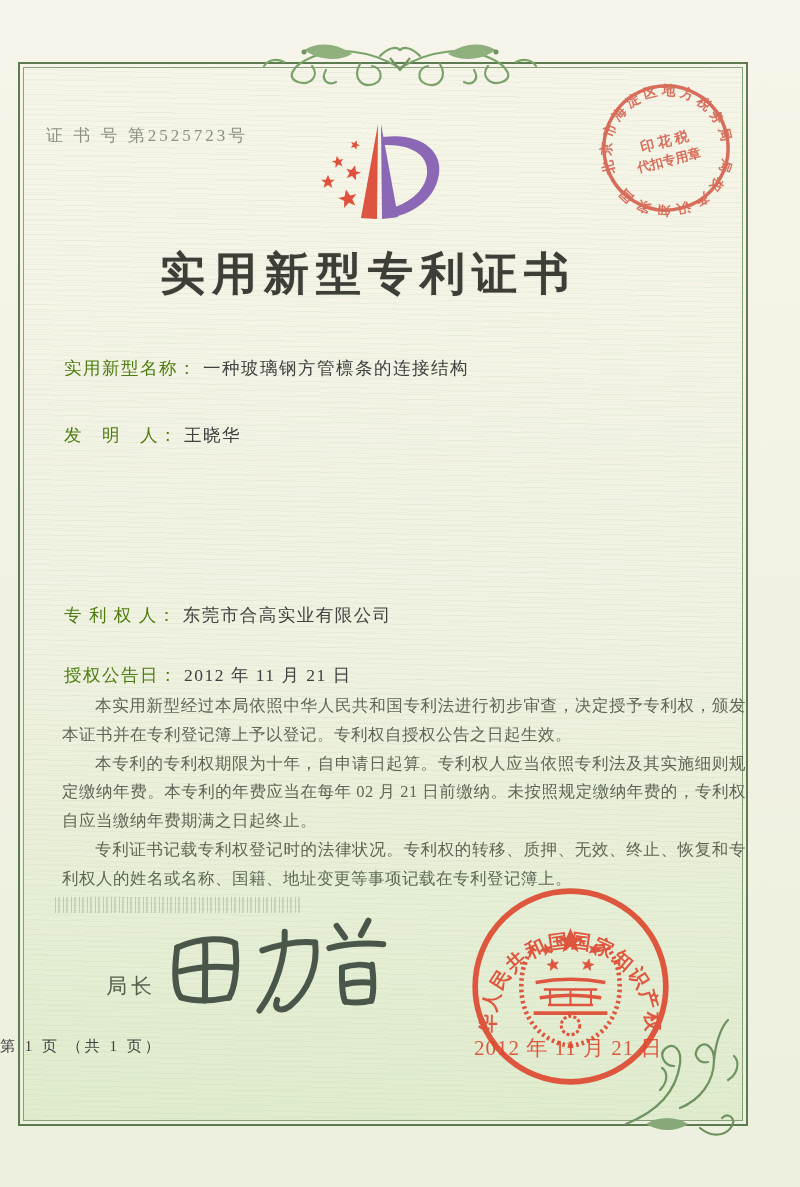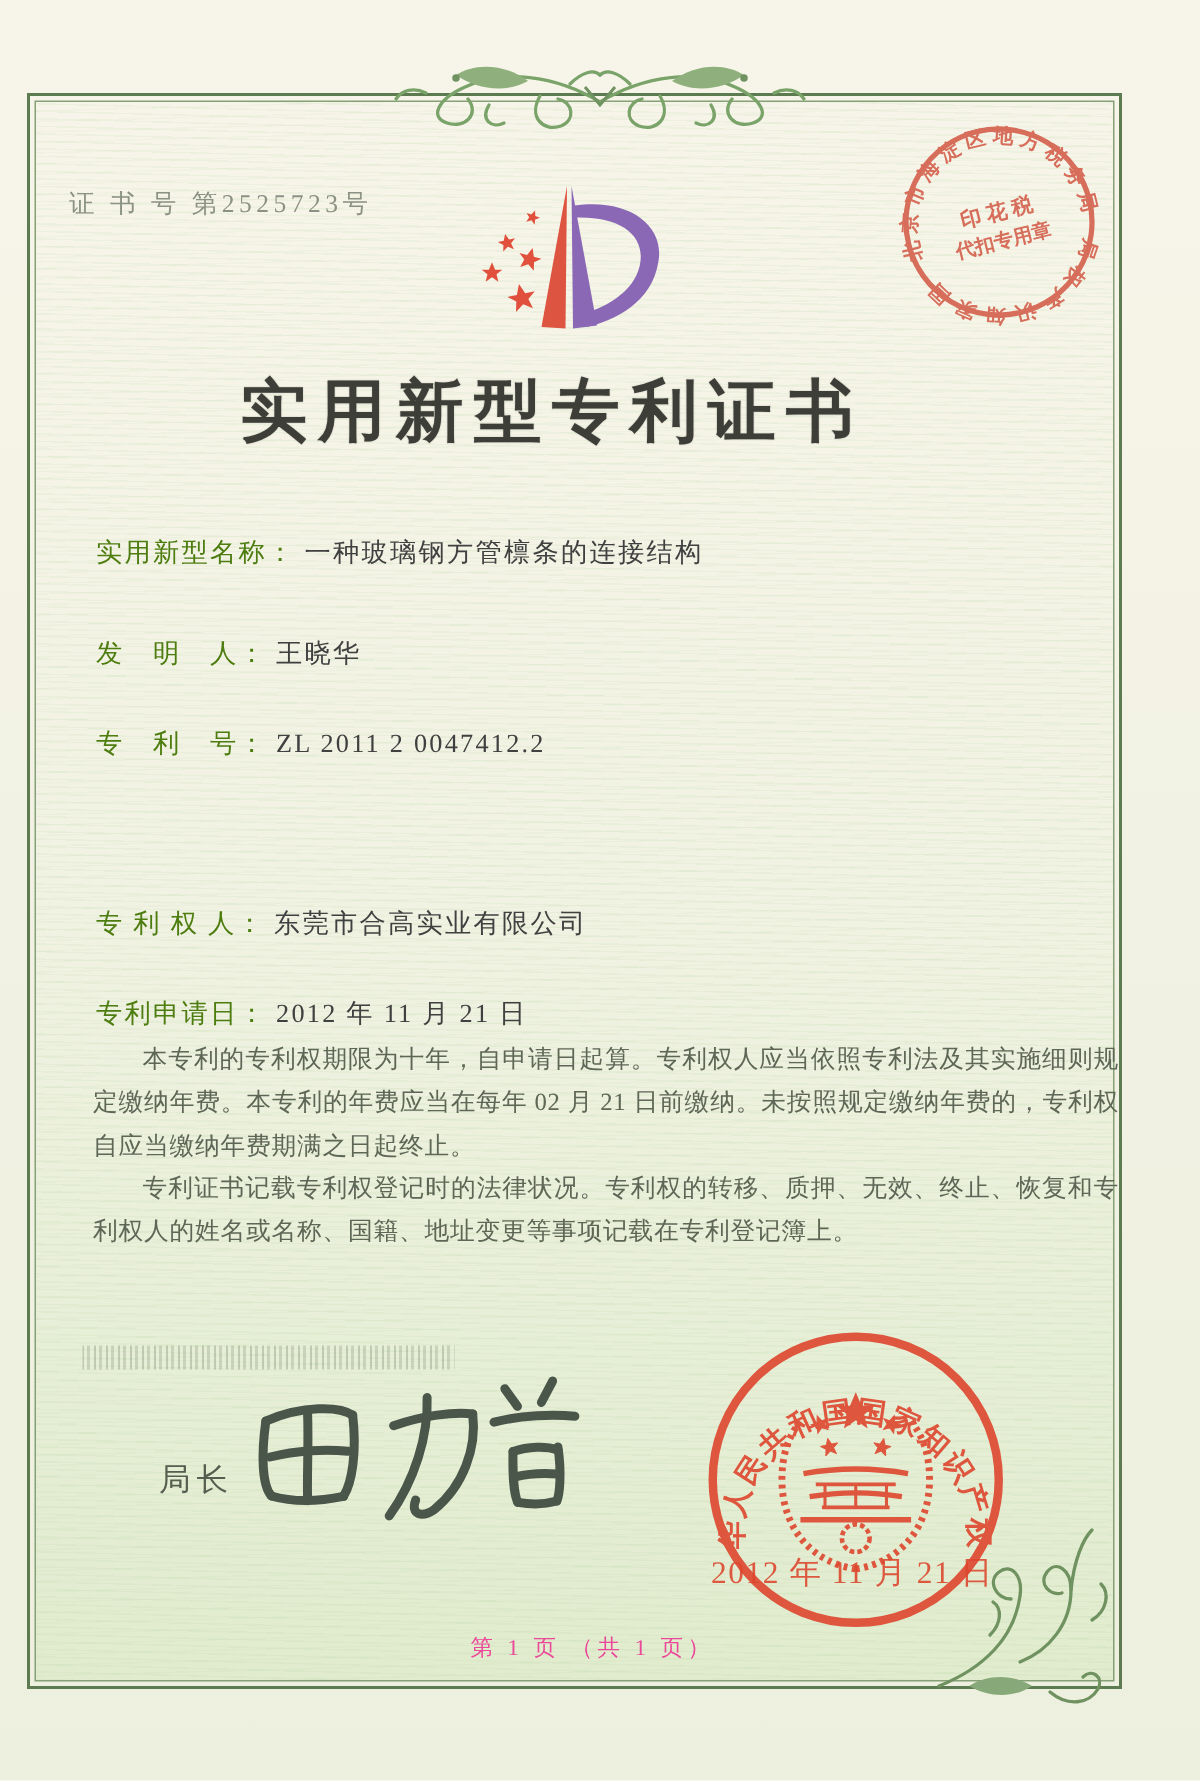--- a/index.html
+++ b/index.html
@@ -26,22 +26,22 @@
   .paras{position:absolute;left:62px;top:692px;width:684px;font-size:16.5px;
          line-height:28.8px;color:#5e6656;text-align:justify;}
   .paras p{margin:0;text-indent:2em;letter-spacing:0.5px;}
   .barcode{position:absolute;left:55px;top:897px;width:248px;height:16px;opacity:.35;
          background:repeating-linear-gradient(90deg,rgba(95,105,85,.8) 0 1px,transparent 1px 3px,rgba(95,105,85,.6) 3px 5px,transparent 5px 8px);}
   .sig-title{position:absolute;left:106px;top:972px;font-size:21px;color:#565e50;letter-spacing:4px;}
   .sig-svg{position:absolute;left:158px;top:912px;transform:rotate(-2deg);}
   .seal-svg{position:absolute;left:468px;top:884px;opacity:.93;}
   .seal-date{position:absolute;left:474px;top:1034px;font-size:21px;color:#dc452c;
              letter-spacing:1px;opacity:.88;}
-  .footer{position:absolute;left:0;width:790px;top:1089px;text-align:center;
-          font-size:15px;letter-spacing:3px;color:#ec4899;}
+  .footer{position:absolute;left:0;width:790px;top:1037px;
+          font-size:15px;letter-spacing:3px;color:#404040;}
   .tax-stamp{position:absolute;left:596px;top:78px;transform:rotate(-14deg);opacity:.9;}
   .logo-svg{position:absolute;left:295px;top:112px;}
   .orn-top{position:absolute;left:240px;top:34px;}
   .orn-corner{position:absolute;left:616px;top:1016px;}
   svg text{font-family:"Liberation Serif","DejaVu Serif",serif;}
 </style>
 </head>
 <body>
 
 <div class="page">
@@ -116,31 +116,29 @@
   </svg>
 
   <div class="title">实用新型专利证书</div>
 
   <div class="field-row" style="top:356px">
     <span class="lab">实用新型名称：</span><span class="val">一种玻璃钢方管檩条的连接结构</span>
   </div>
   <div class="field-row" style="top:423px">
     <span class="lab">发　明　人：</span><span class="val">王晓华</span>
   </div>
-  <div class="field-row" style="top:483px">
-    <span class="lab">专　利　号：</span><span class="val">ZL 2011 2 0047412.2</span>
-  </div>
   <div class="field-row" style="top:603px">
     <span class="lab">专 利 权 人：</span><span class="val">东莞市合高实业有限公司</span>
   </div>
   <div class="field-row" style="top:663px">
-    <span class="lab">专利申请日：</span><span class="val">2012 年 11 月 21 日</span>
+    <span class="lab">授权公告日：</span><span class="val">2012 年 11 月 21 日</span>
   </div>
 
   <div class="paras">
+    <p>本实用新型经过本局依照中华人民共和国专利法进行初步审查，决定授予专利权，颁发本证书并在专利登记簿上予以登记。专利权自授权公告之日起生效。</p>
     <p>本专利的专利权期限为十年，自申请日起算。专利权人应当依照专利法及其实施细则规定缴纳年费。本专利的年费应当在每年 02 月 21 日前缴纳。未按照规定缴纳年费的，专利权自应当缴纳年费期满之日起终止。</p>
     <p>专利证书记载专利权登记时的法律状况。专利权的转移、质押、无效、终止、恢复和专利权人的姓名或名称、国籍、地址变更等事项记载在专利登记簿上。</p>
   </div>
 
   <div class="barcode"></div>
 
   <div class="sig-title">局长</div>
   <svg class="sig-svg" width="235" height="112" viewBox="0 0 235 112">
     <title>田力普</title>
     <g stroke="#4b564b" stroke-width="6" fill="none" stroke-linecap="round" stroke-linejoin="round">

